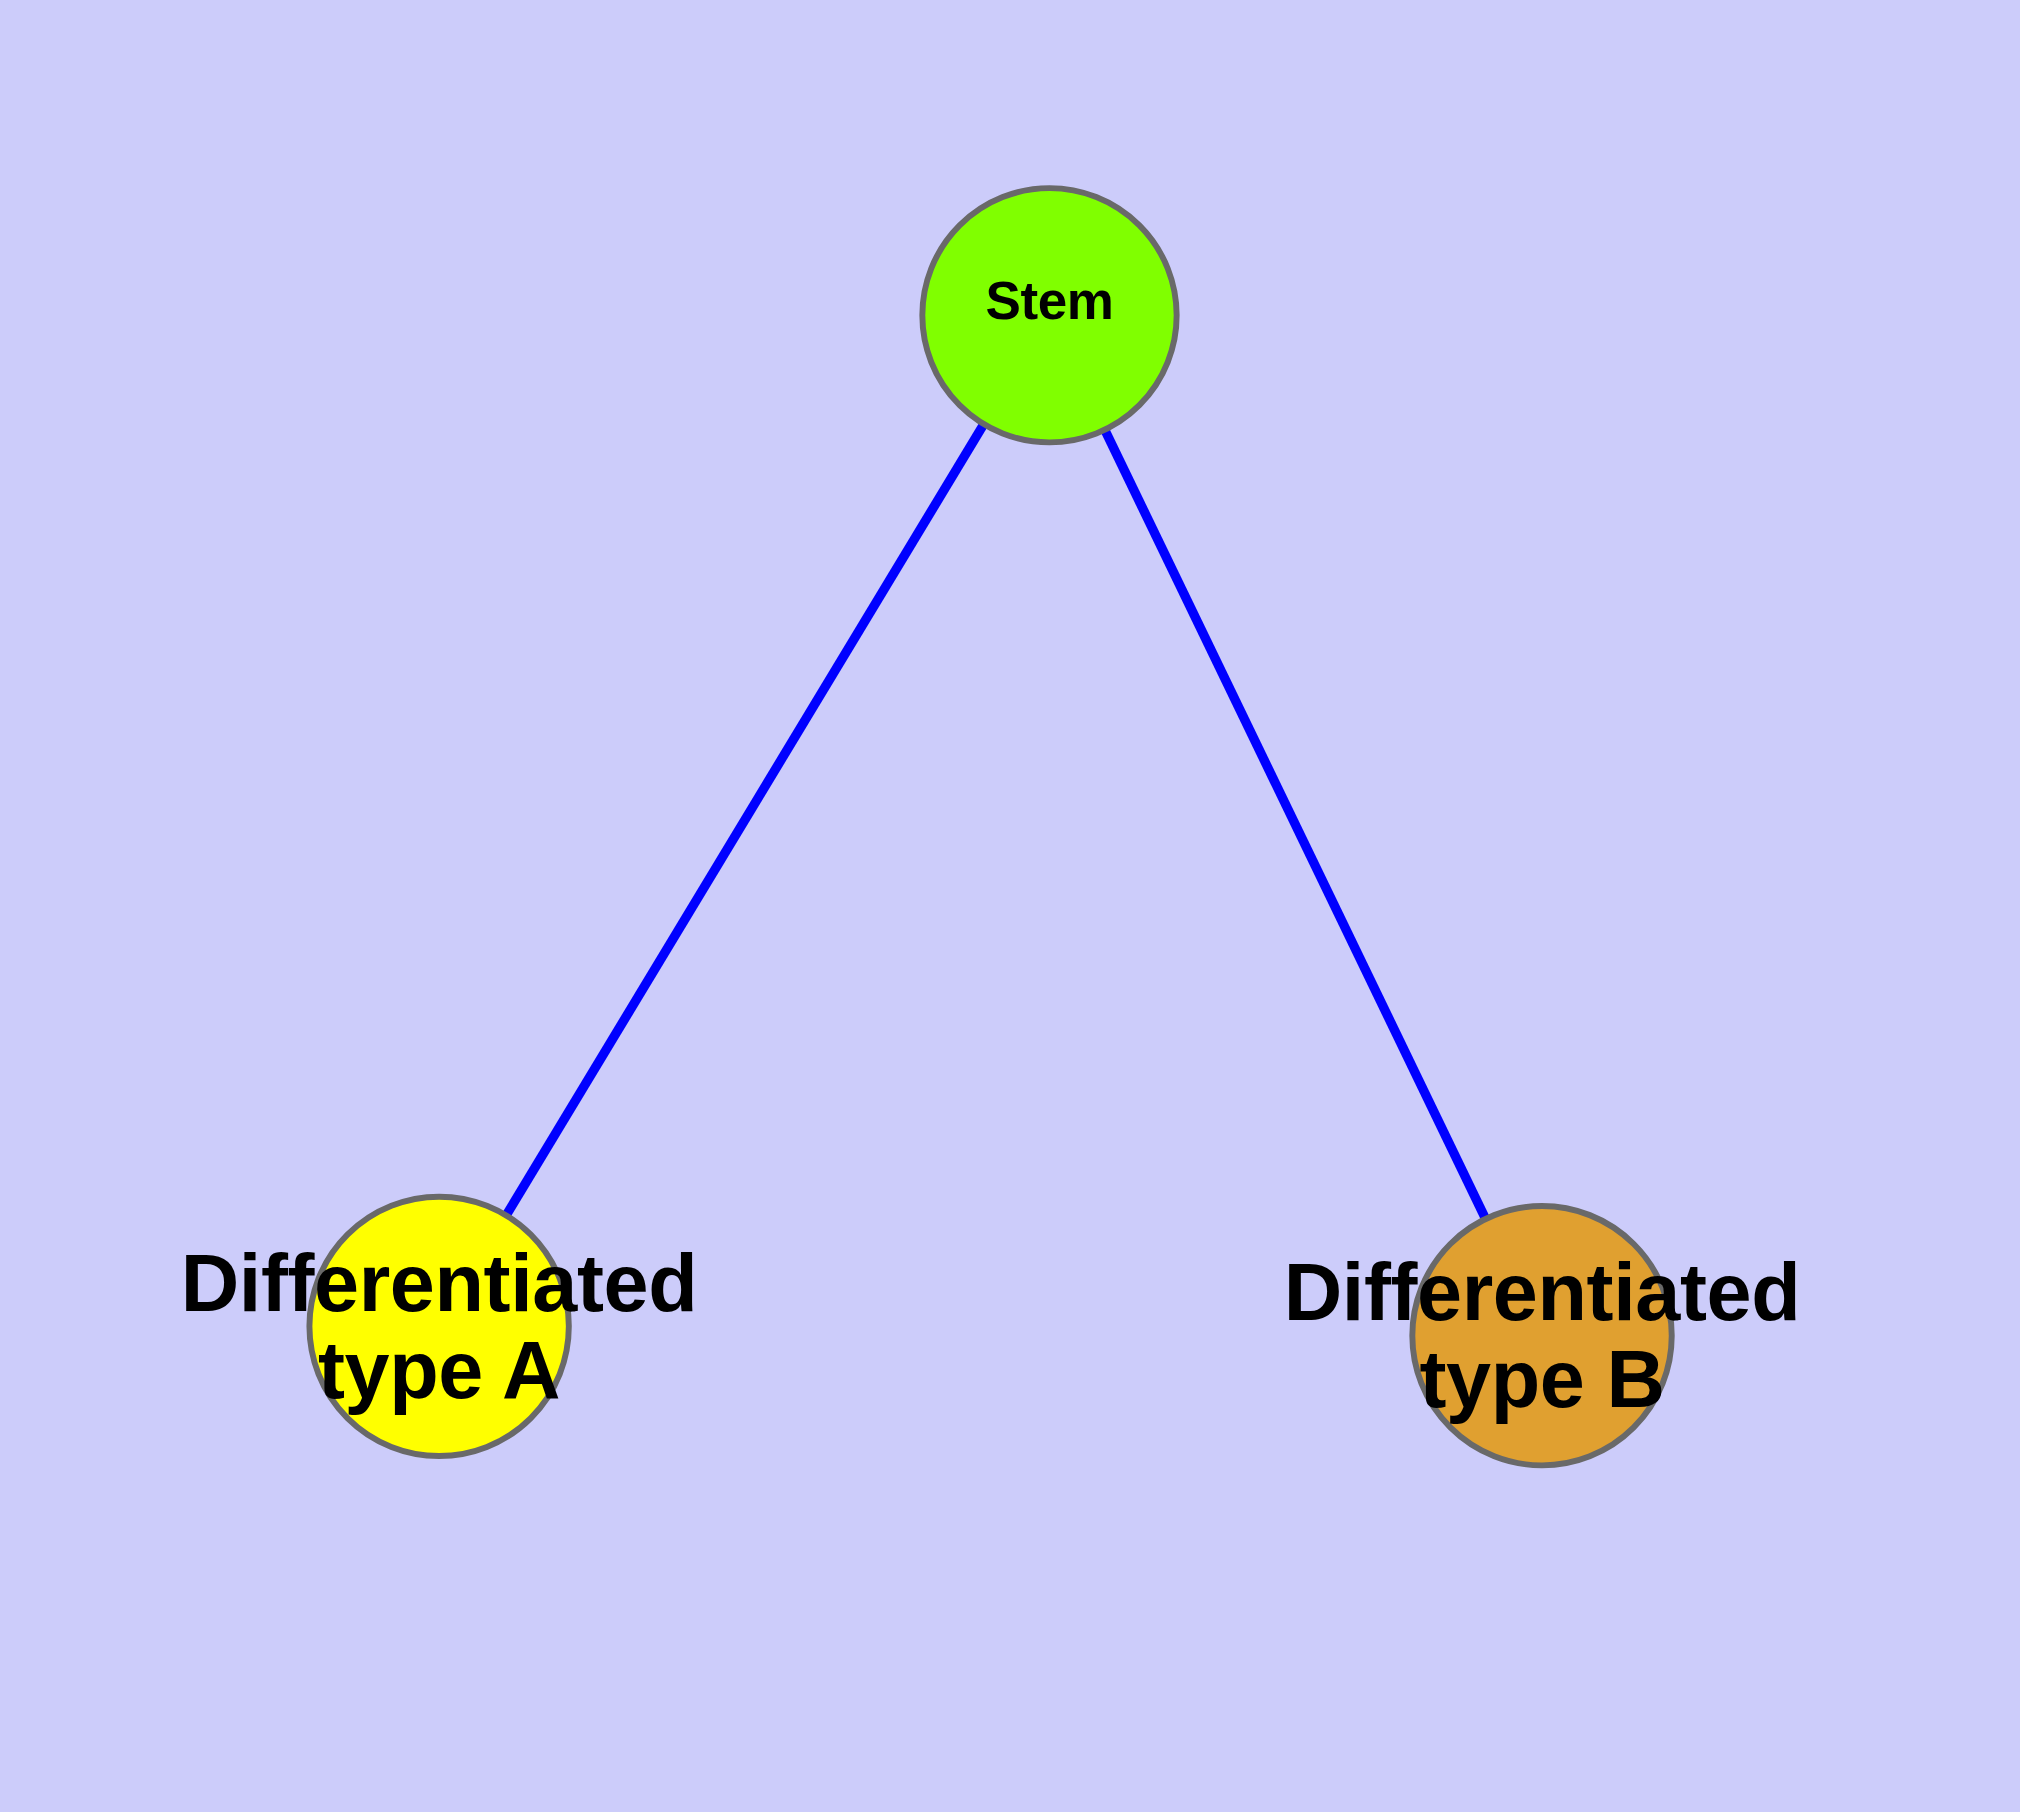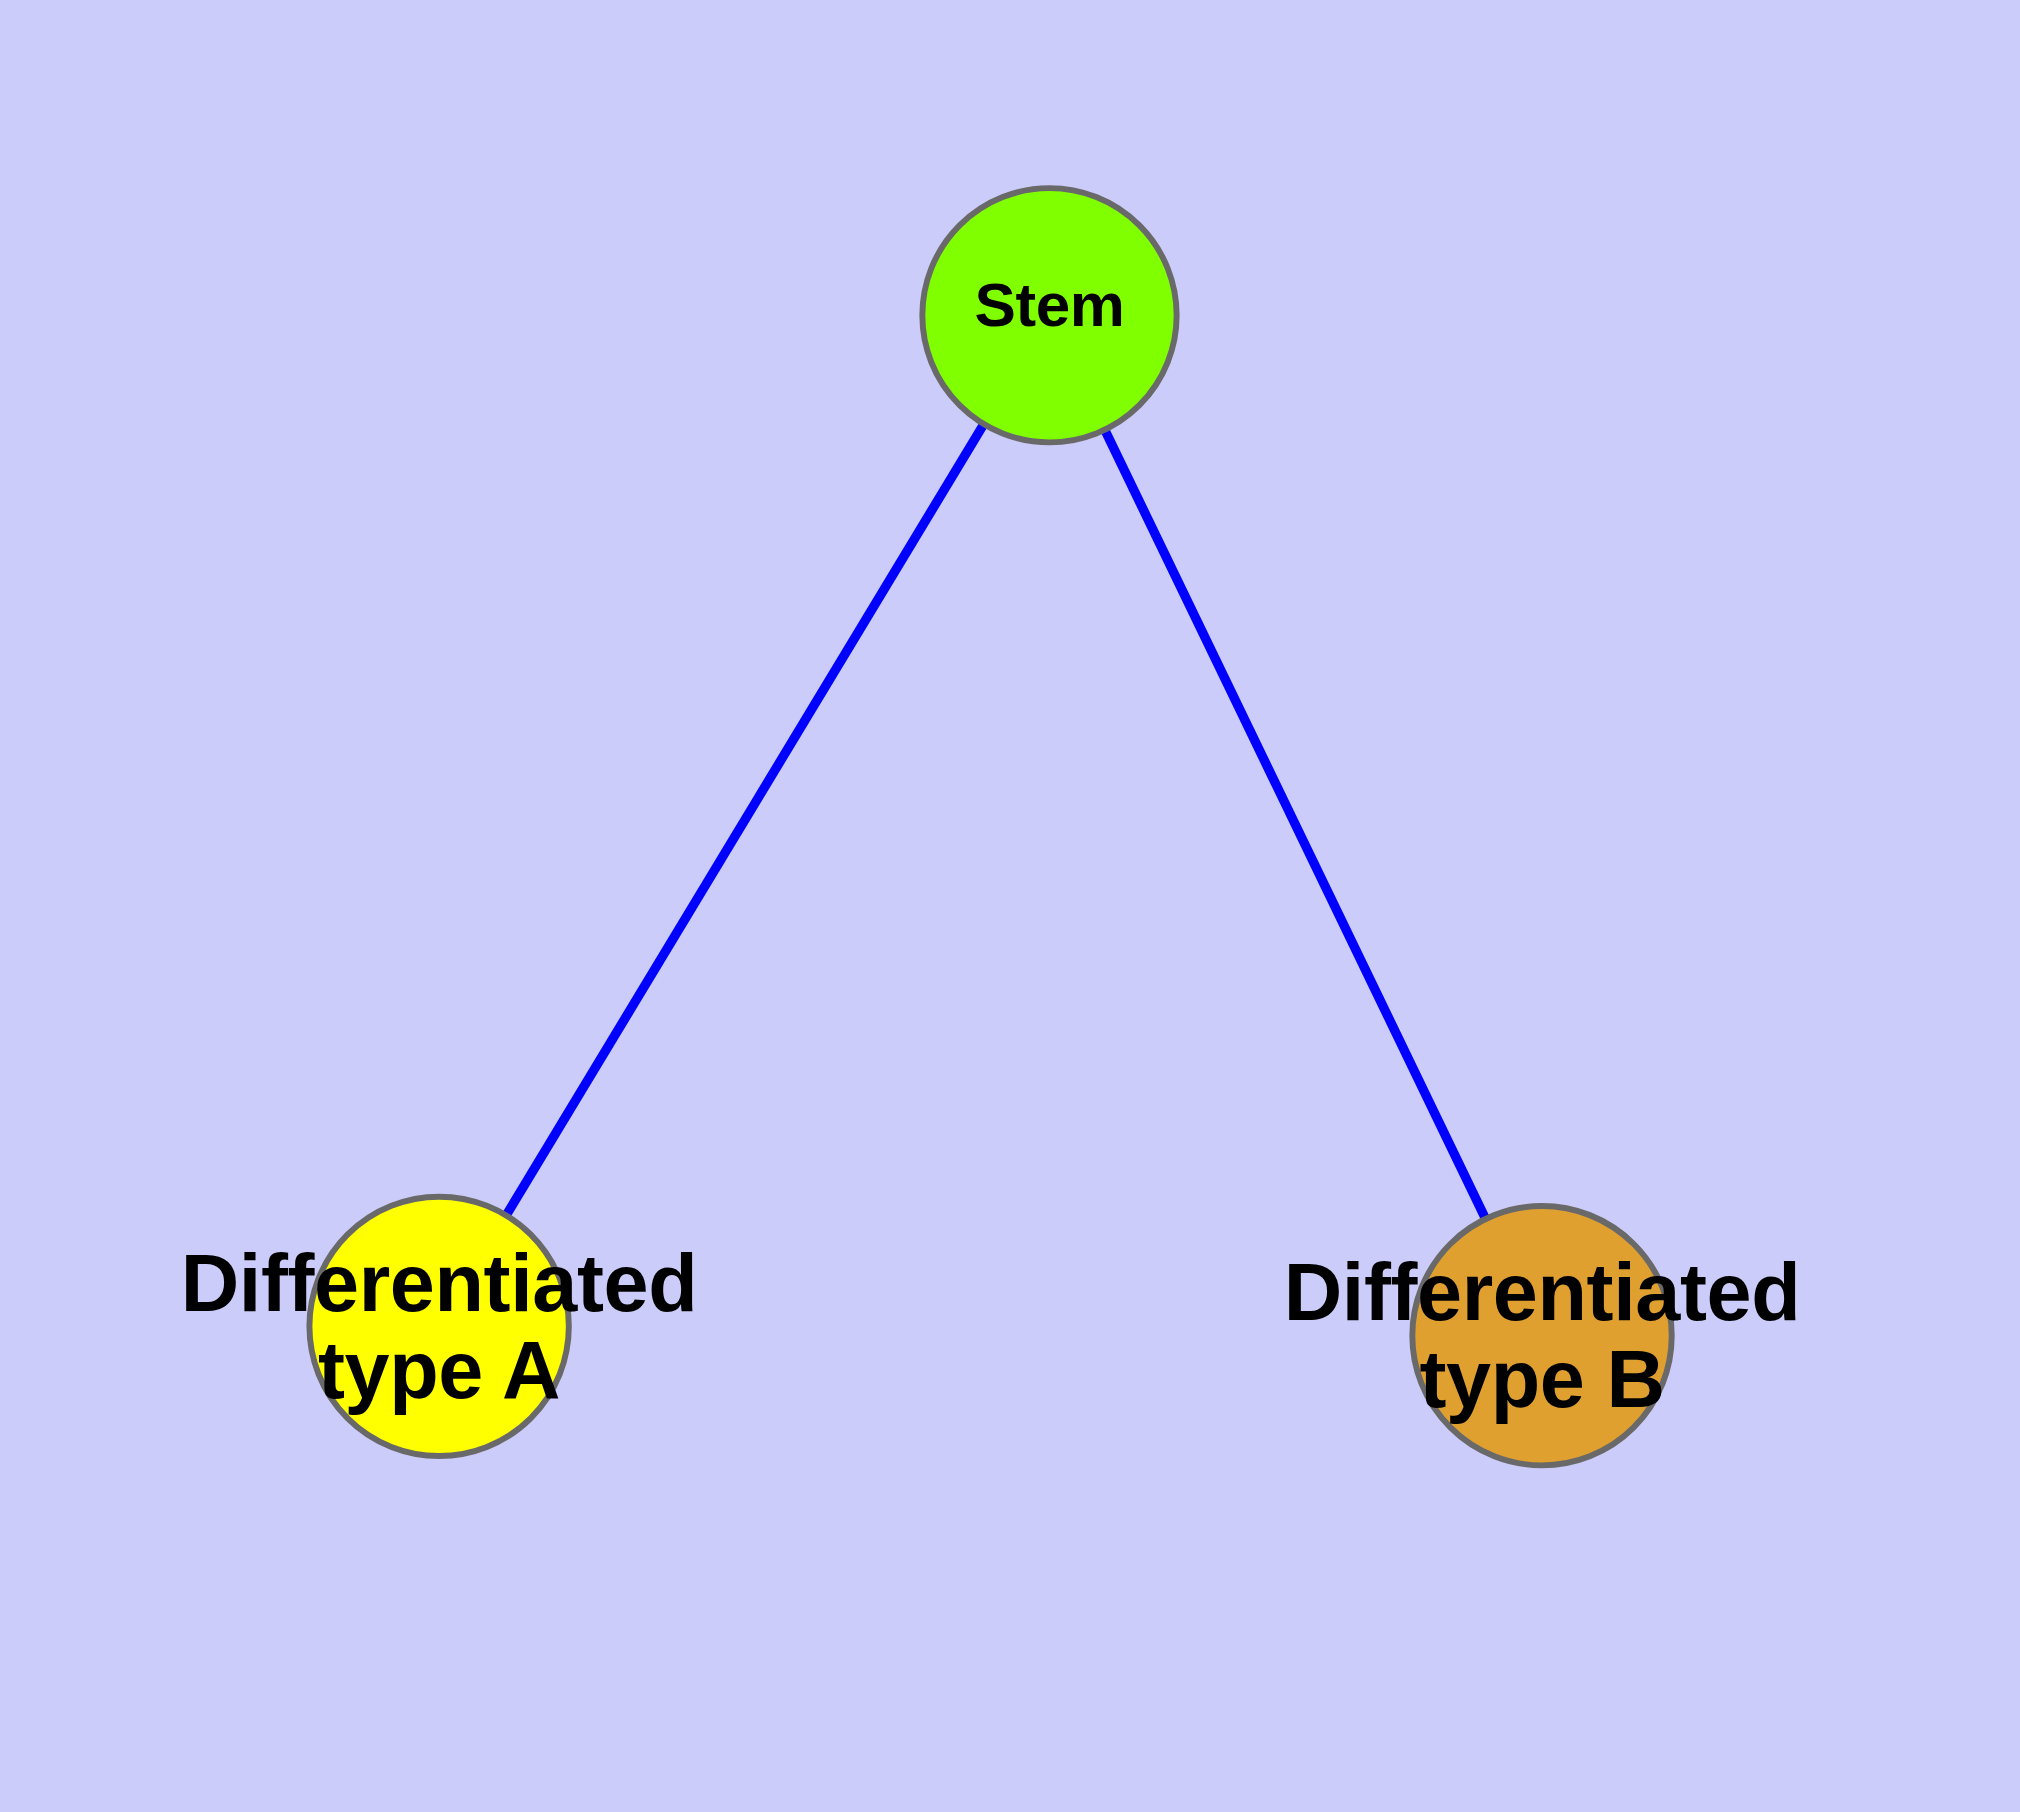--- a/index.html
+++ b/index.html
@@ -30,21 +30,21 @@
     position: absolute;
     font-weight: bold;
     color: #000000;
     text-align: center;
     line-height: 1.08;
     white-space: pre-line;
     letter-spacing: -0.4px;
     pointer-events: none;
   }
   #label-stem {
-    font-size: 62px;
+    font-size: 53px;
     width: 509px;
     left: 795px;
     top: 270px;
   }
   #label-diff-a {
     font-size: 81px;
     width: 610px;
     left: 134px;
     top: 1244px;
   }

